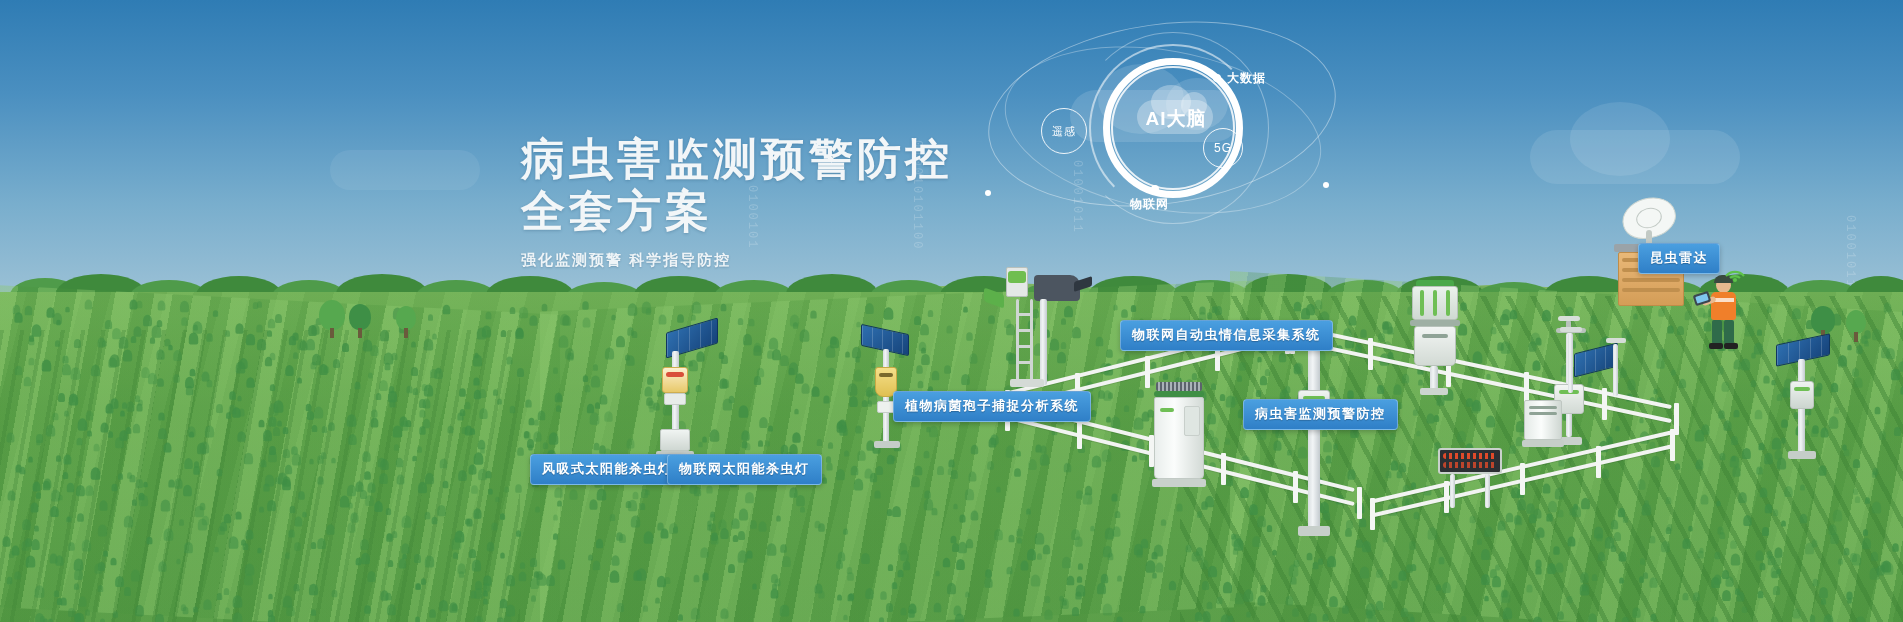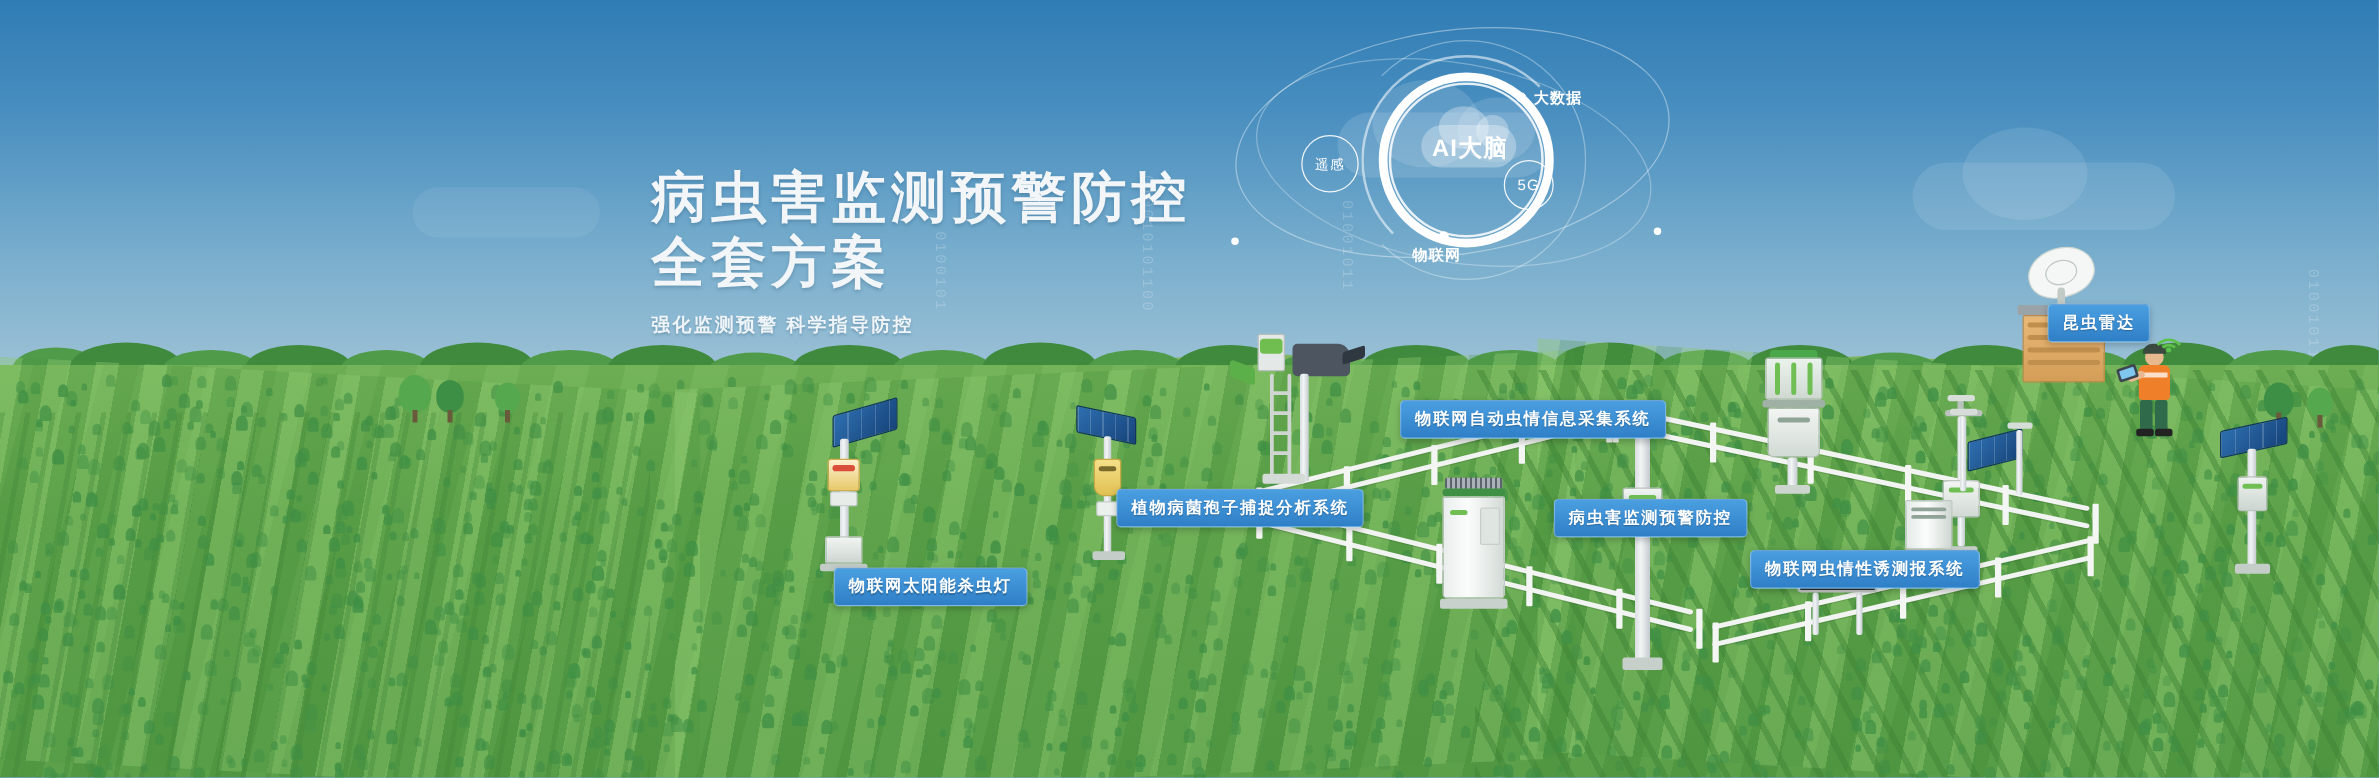--- a/index.html
+++ b/index.html
@@ -1949,16 +1949,16 @@
       <path d="M4 14 A12 12 0 0 1 22 14" fill="none" stroke="#5ec24a" stroke-width="2.2"></path>
       <path d="M8 16 A7.5 7.5 0 0 1 18 16" fill="none" stroke="#5ec24a" stroke-width="2.2"></path>
       <circle cx="13" cy="18" r="2" fill="#5ec24a"></circle>
     </svg>
   </div>
 
   <div class="label-badge" style="left:1638px;top:243px;">昆虫雷达</div>
   <div class="label-badge" style="left:893px;top:391px;">植物病菌孢子捕捉分析系统</div>
   <div class="label-badge" style="left:1120px;top:320px;">物联网自动虫情信息采集系统</div>
   <div class="label-badge" style="left:1243px;top:399px;">病虫害监测预警防控</div>
+  <div class="label-badge" style="left:530px;top:454px;">风吸式太阳能杀虫灯</div>
   <div class="label-badge" style="left:667px;top:454px;">物联网太阳能杀虫灯</div>
-  <div class="label-badge" style="left:1400px;top:440px;">物联网虫情性诱测报系统</div>
 
 </div>
 
 </body></html>

